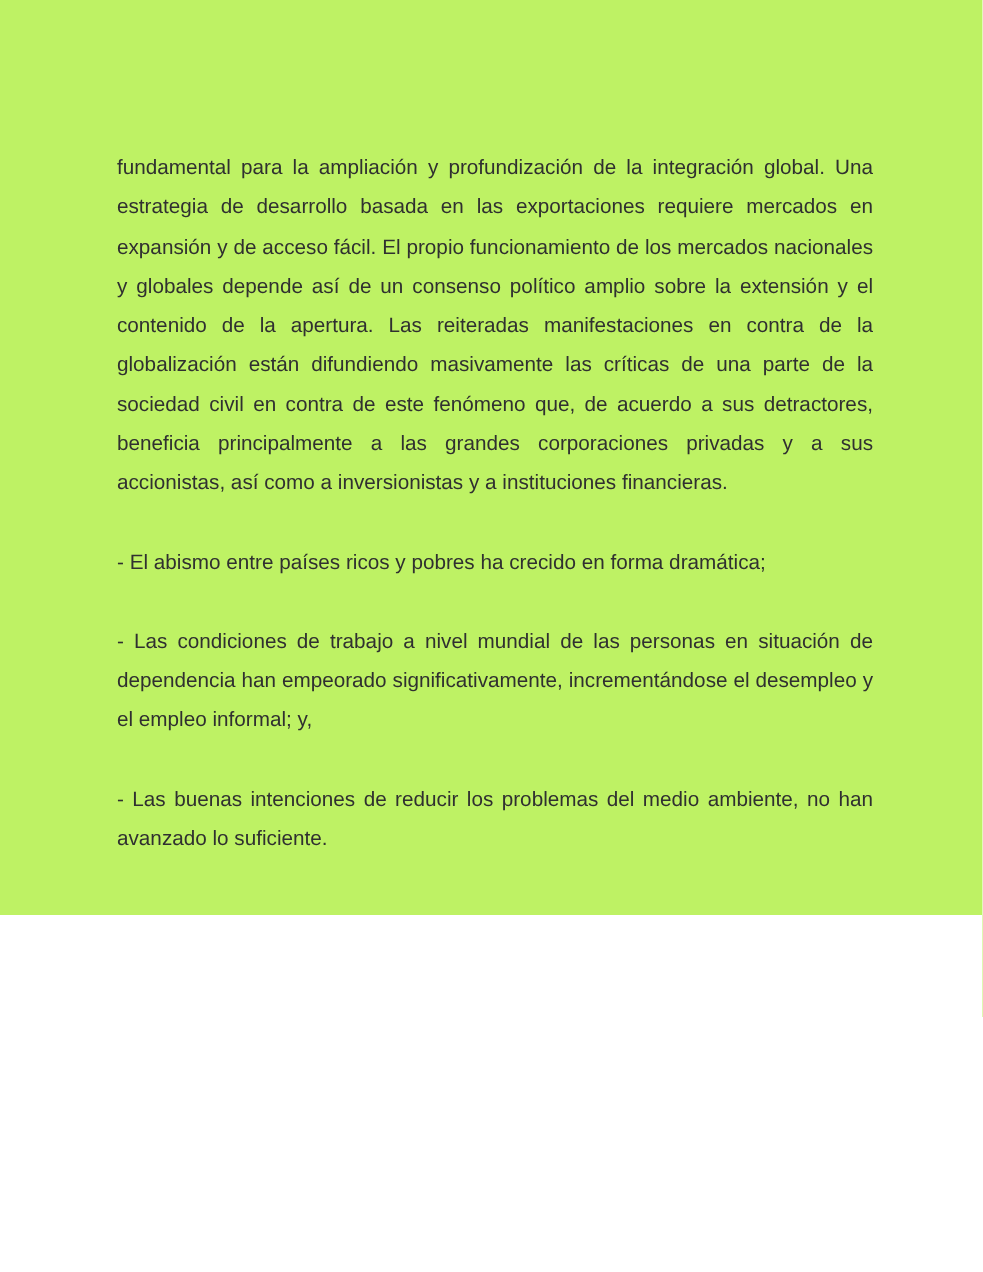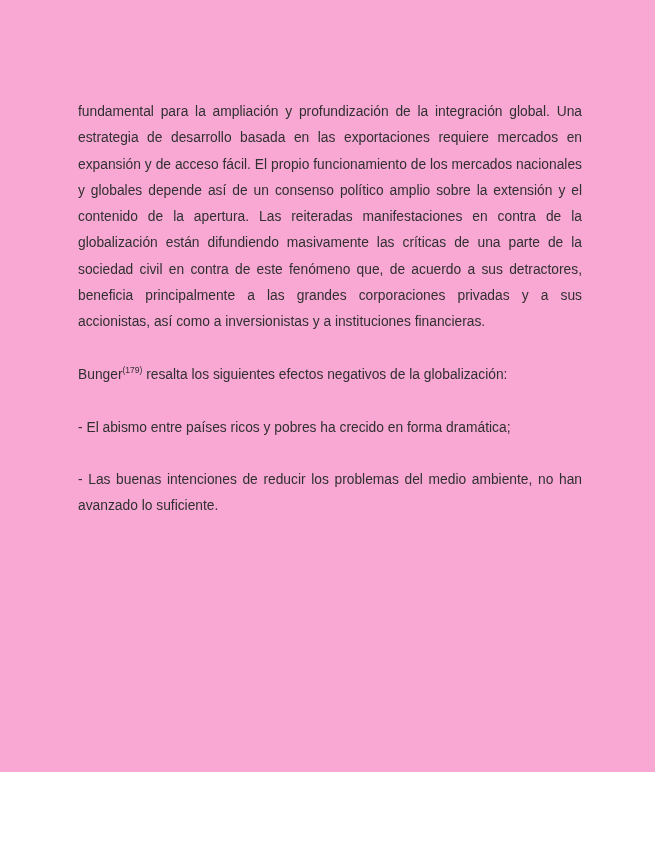--- a/index.html
+++ b/index.html
@@ -3,22 +3,22 @@
 <meta charset="utf-8">
 <style>
   html, body {
     margin: 0;
     padding: 0;
     background: #ffffff;
   }
   .page {
     position: relative;
     width: 655px;
-    height: 772px;
-    background: #f9a8d4;
+    height: 610px;
+    background: #bef264;
     overflow: hidden;
     font-family: "Liberation Sans", sans-serif;
   }
   .content {
     position: absolute;
     left: 78px;
     top: 99px;
     width: 504px;
     color: #303030;
     font-size: 13.8px;
@@ -46,18 +46,18 @@
     font-size: 11px;
     color: #3c3c3c;
   }
 </style>
 </head>
 <body>
 
 <div class="page">
   <div class="content" id="paragraphs-container">
       <p><span>fundamental para la ampliación y profundización de la integración global. Una estrategia de desarrollo basada en las exportaciones requiere mercados en expansión y de acceso fácil. El propio funcionamiento de los mercados nacionales y globales depende así de un consenso político amplio sobre la extensión y el contenido de la apertura.  Las reiteradas manifestaciones en contra de la globalización están difundiendo masivamente las críticas de una parte de la sociedad civil en contra de este fenómeno que, de acuerdo a sus detractores, beneficia principalmente a las grandes corporaciones privadas y a sus accionistas, así como a inversionistas y a instituciones financieras.</span></p>
-      <p><span>Bunger</span><sup>(179)</sup><span> resalta los siguientes efectos negativos de la globalización:</span></p>
       <p><span>- El abismo entre países ricos y pobres ha crecido en forma dramática;</span></p>
+      <p><span>- Las condiciones de trabajo a nivel mundial de las personas en situación de dependencia han empeorado significativamente, incrementándose el desempleo y el empleo informal; y,</span></p>
       <p><span>- Las buenas intenciones de reducir los problemas del medio ambiente, no han avanzado lo suficiente.</span></p>
     </div>
   <div class="page-number">209</div>
 </div>
 
 </body></html>

